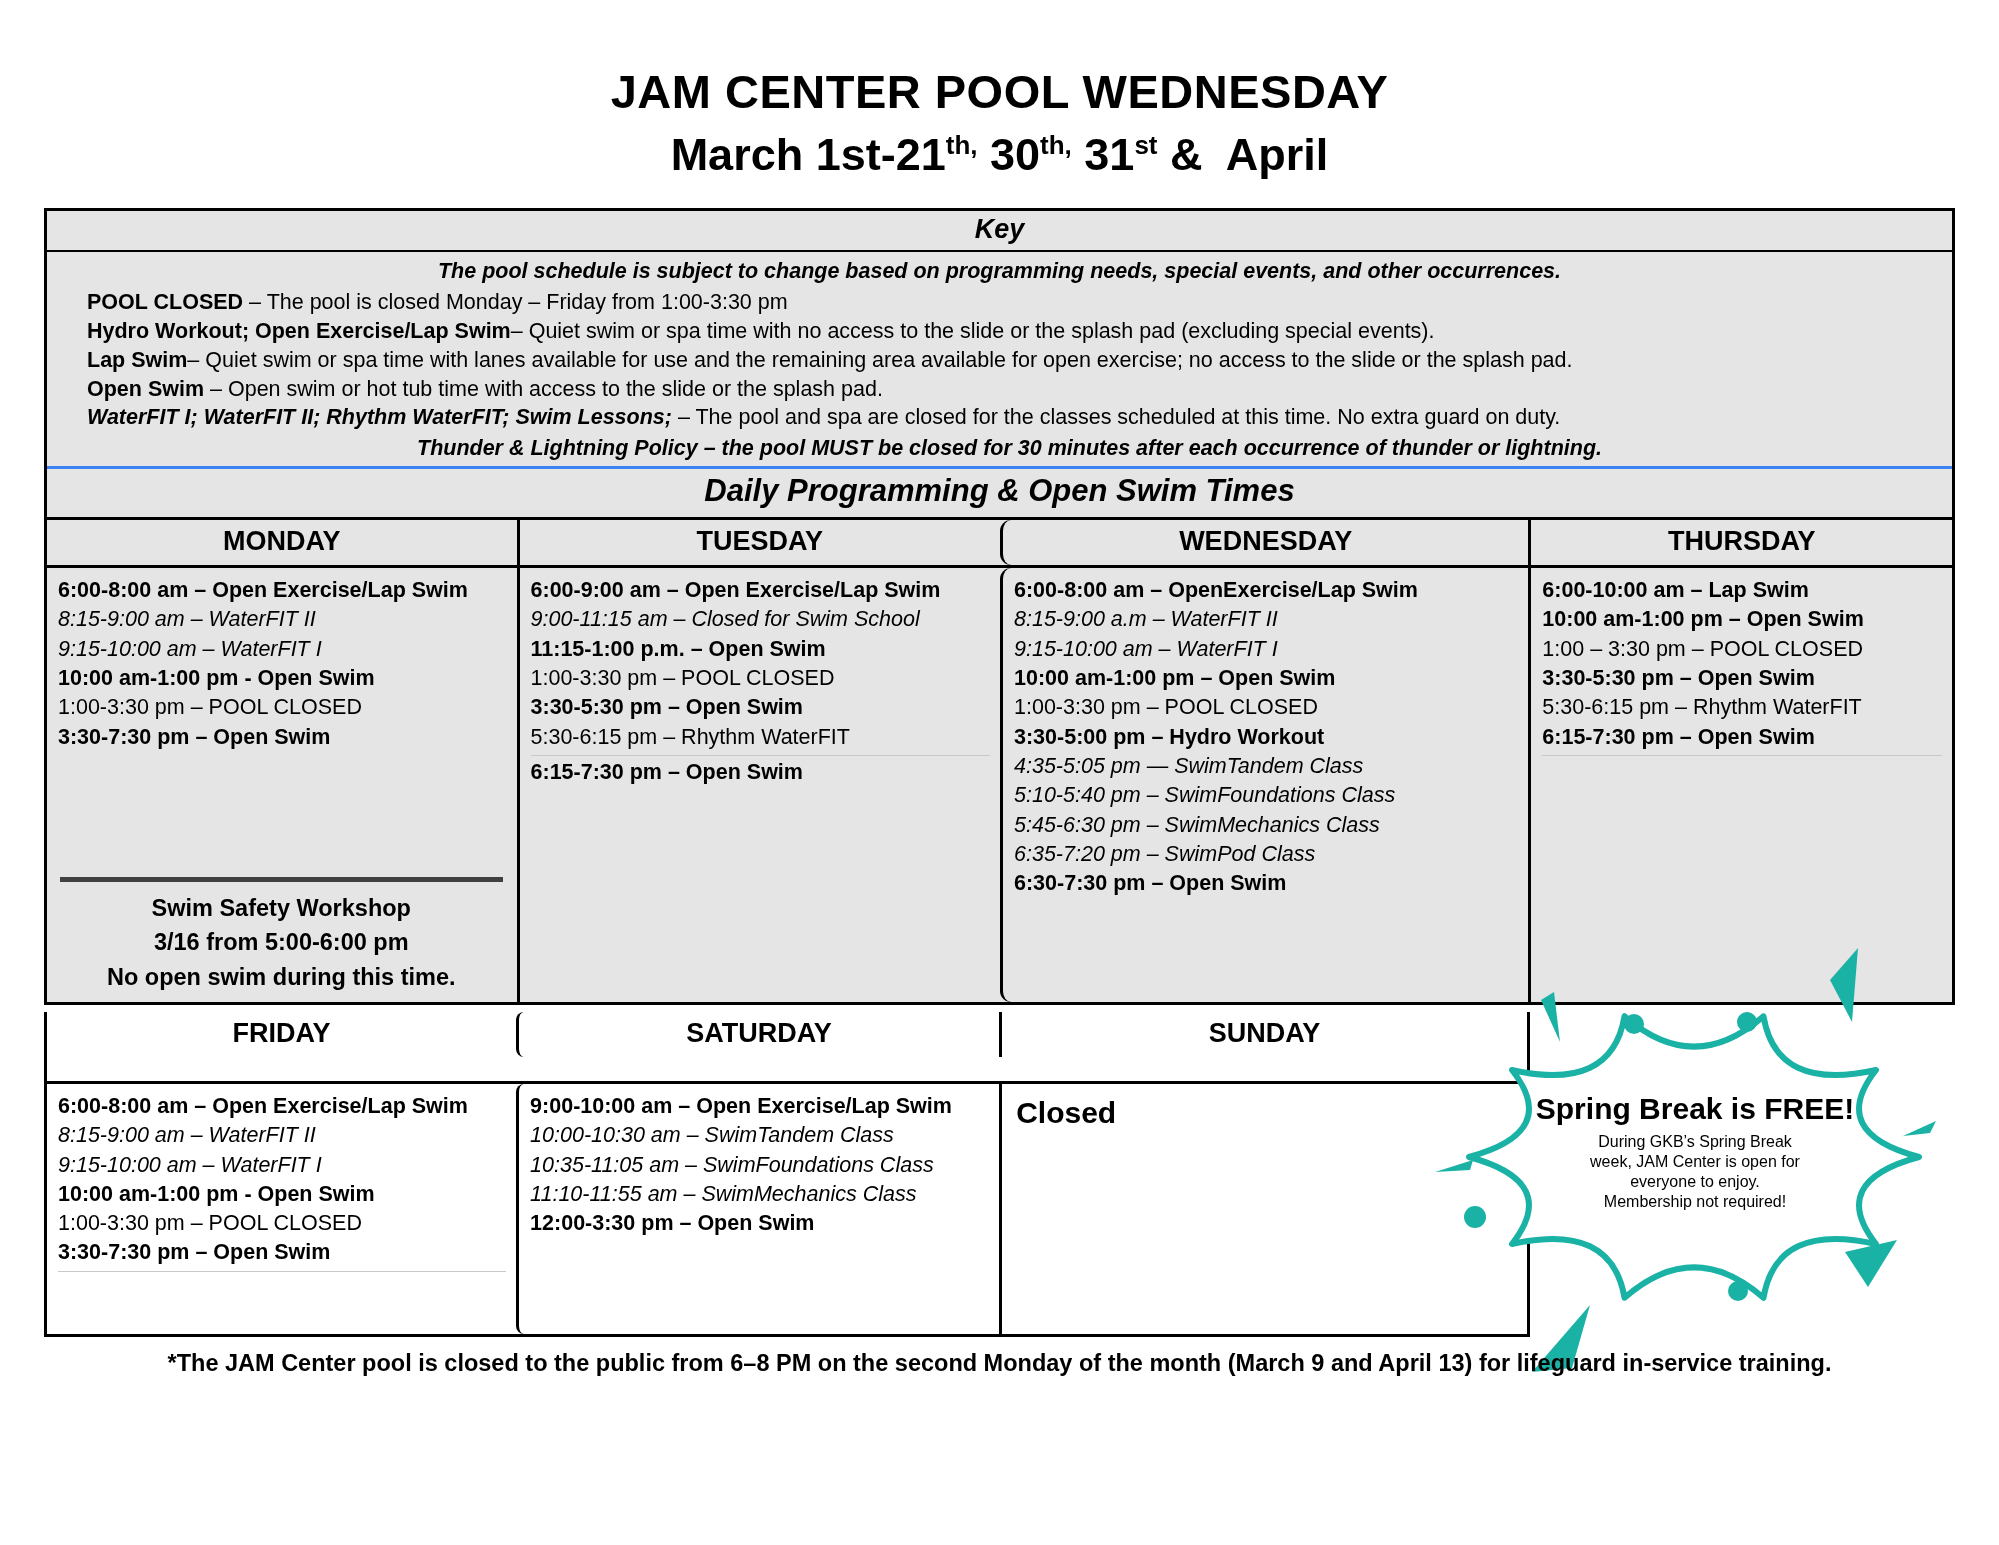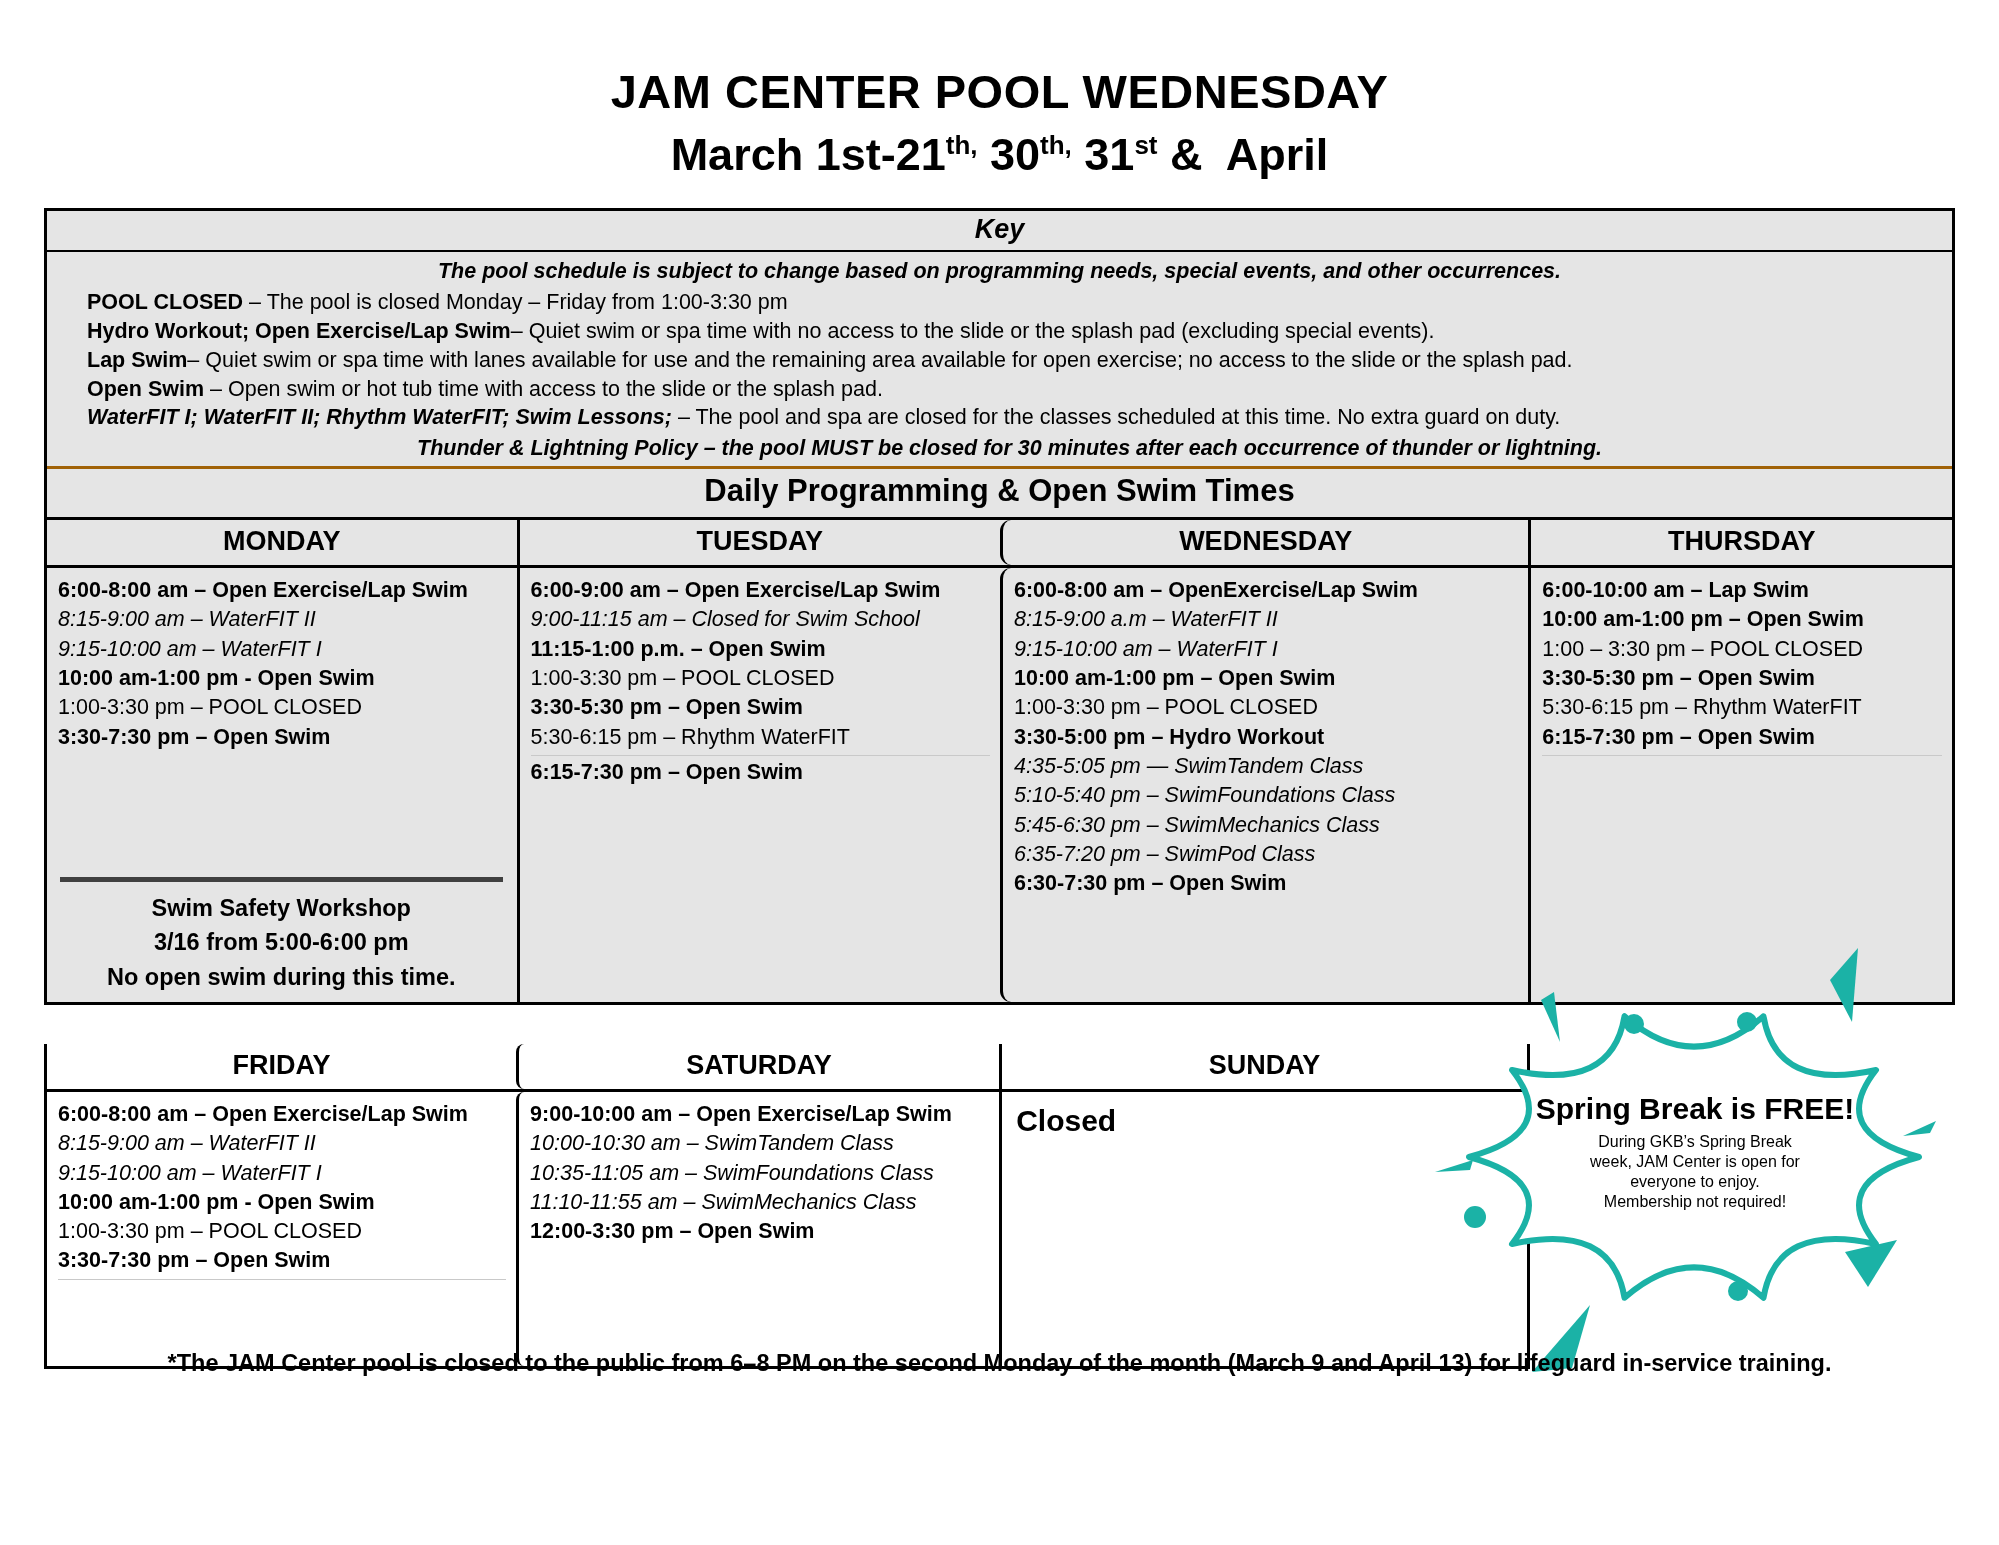--- a/index.html
+++ b/index.html
@@ -23,22 +23,22 @@
     text-align:center; font-size:27px; font-weight:700; font-style:italic;
     padding:3px 0 5px; border-bottom:2px solid #000;
   }
   .key-body { padding:4px 0 2px; font-size:21.5px; line-height:1.25; }
   .key-intro { text-align:center; font-weight:700; font-style:italic; padding:2px 0 3px; }
   .key-entry { padding:1px 30px 1px 40px; }
   .key-entry .term.b  { font-weight:700; }
   .key-entry .term.bi { font-weight:700; font-style:italic; }
   .key-policy { text-align:center; font-weight:700; font-style:italic; padding:3px 0 2px;margin-left:20px; }
   .banner {
-    border-top:3px solid #a16207; border-bottom:3px solid #000;
-    text-align:center; font-size:31px; font-weight:700; padding:4px 0 8px;
+    border-top:3px solid #3b82f6; border-bottom:3px solid #000;
+    text-align:center; font-size:31px; font-weight:700; font-style:italic; padding:4px 0 8px;
   }
   .day-headers { display:flex; }
   .dh {
     text-align:center; font-size:27px; font-weight:700; padding:6px 0 8px;
     border-left:3px solid #000;
   }
   .dh:first-child { border-left:none; }
   .w1{width:471px;} .w2{width:485px;} .w3{width:530px;border-radius:11px;} .w4{width:425px;}
   .b1{width:471px;} .b2{width:485px;border-radius:8px;} .b3{width:530px;}
   .day-cells { display:flex; border-top:3px solid #000; flex:1; }
@@ -51,22 +51,22 @@
   .line.b { font-weight:700; }
   .line.i { font-style:italic; }
   .line.hr { border-bottom:1px solid #c9c9c9; padding-bottom:4px; margin-bottom:2px; margin-right:4px; }
   .workshop {
     margin-top:auto; margin-left:2px; margin-right:8px;
     border-top:5px solid #404040; padding-top:9px;
     text-align:center; font-weight:700; font-size:23.5px; line-height:1.38;
   }
   
   .bottom-table {
-    position:absolute; left:44px; top:1044px; width:1486px; height:325px;
-    border:3px solid #000; border-top:none; display:flex; flex-direction:column; background:#fff;
+    position:absolute; left:44px; top:1012px; width:1486px; height:325px;
+    border:3px solid #000; border-top:none; display:flex; flex-direction:column; background:#fff;gap:24px;
   }
   .bt-cells { display:flex; border-top:3px solid #000; flex:1; }
   .closed-cell { font-size:30px; font-weight:700; padding:10px 0 0 14px; }
   
   .footer {
     position:absolute; left:44px; top:1350px; width:1911px;
     text-align:center; font-weight:700; font-size:23.5px;
   }
   
   .burst-wrap { position:absolute; left:1400px; top:940px; width:599px; height:480px; pointer-events:none; }

